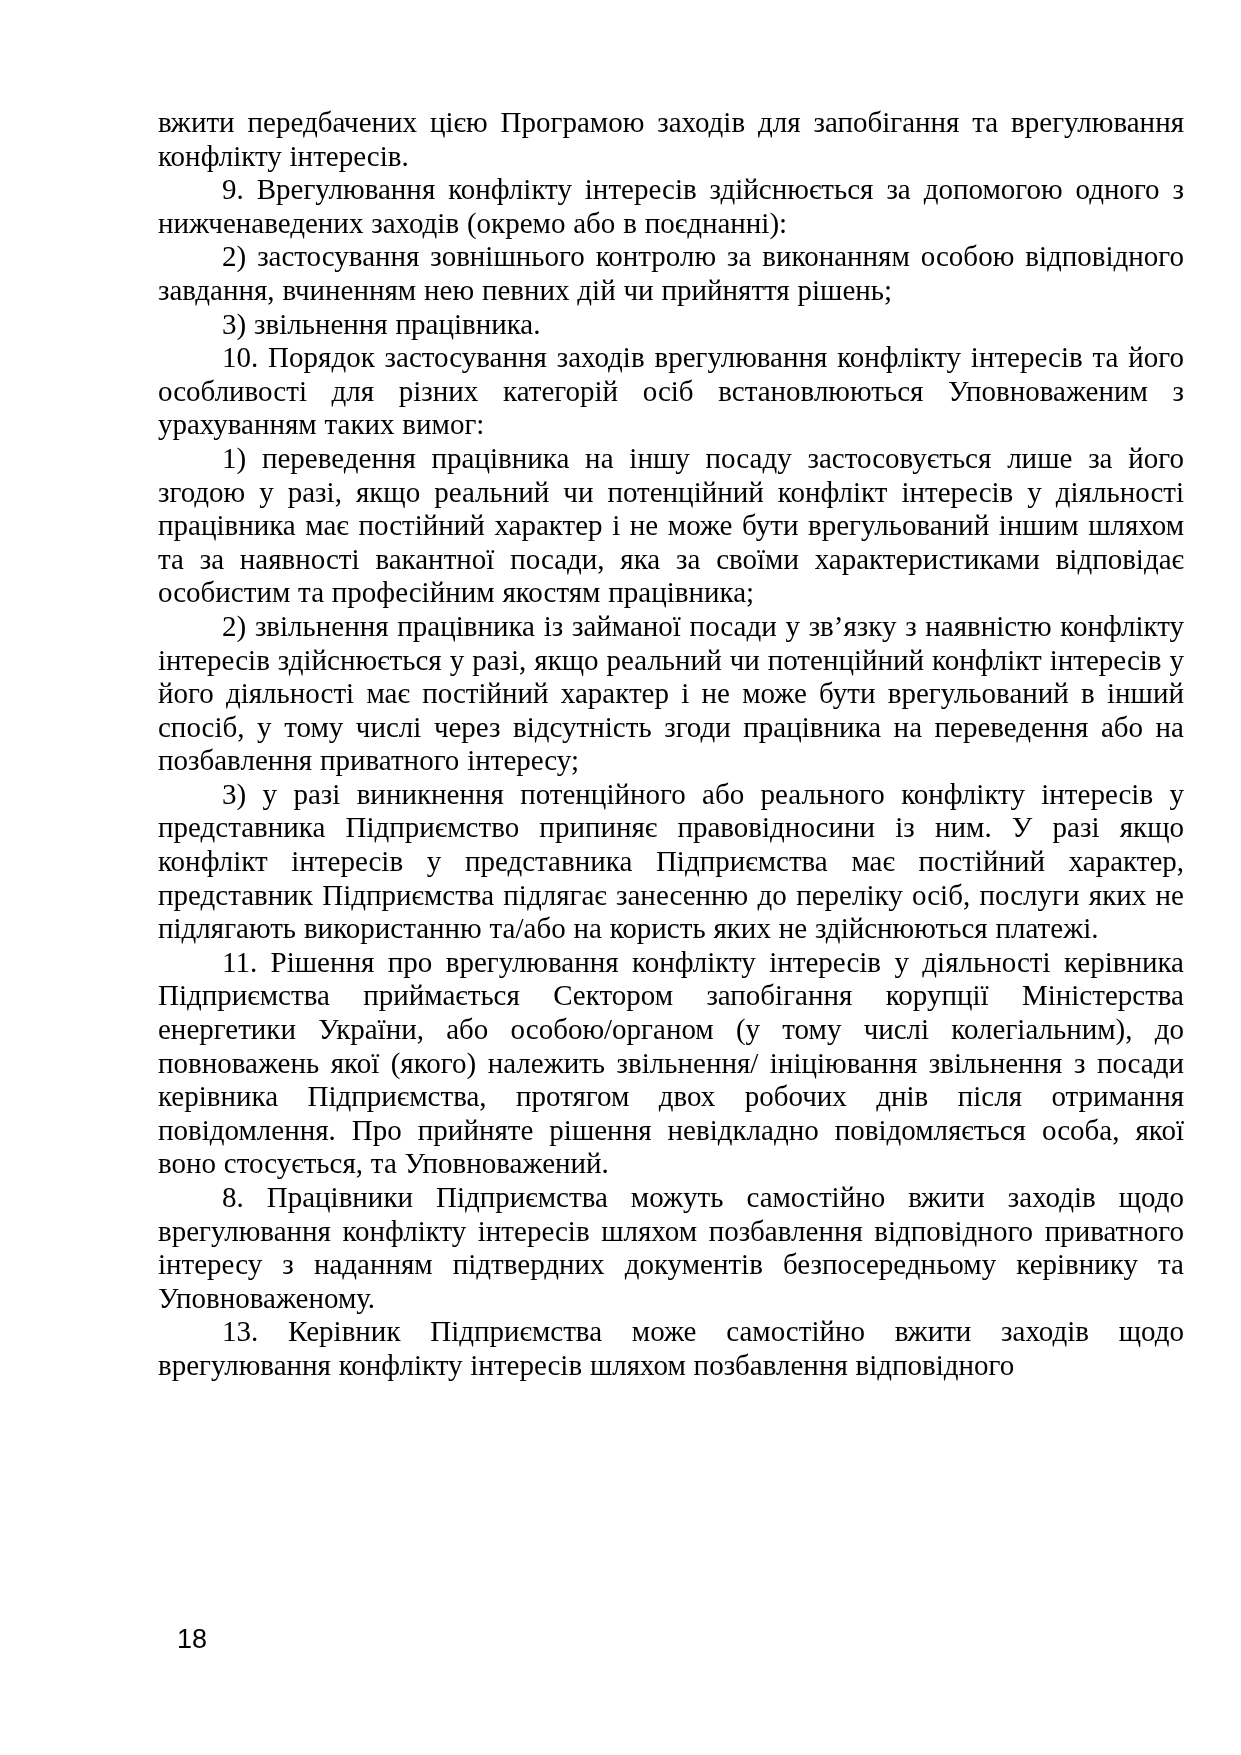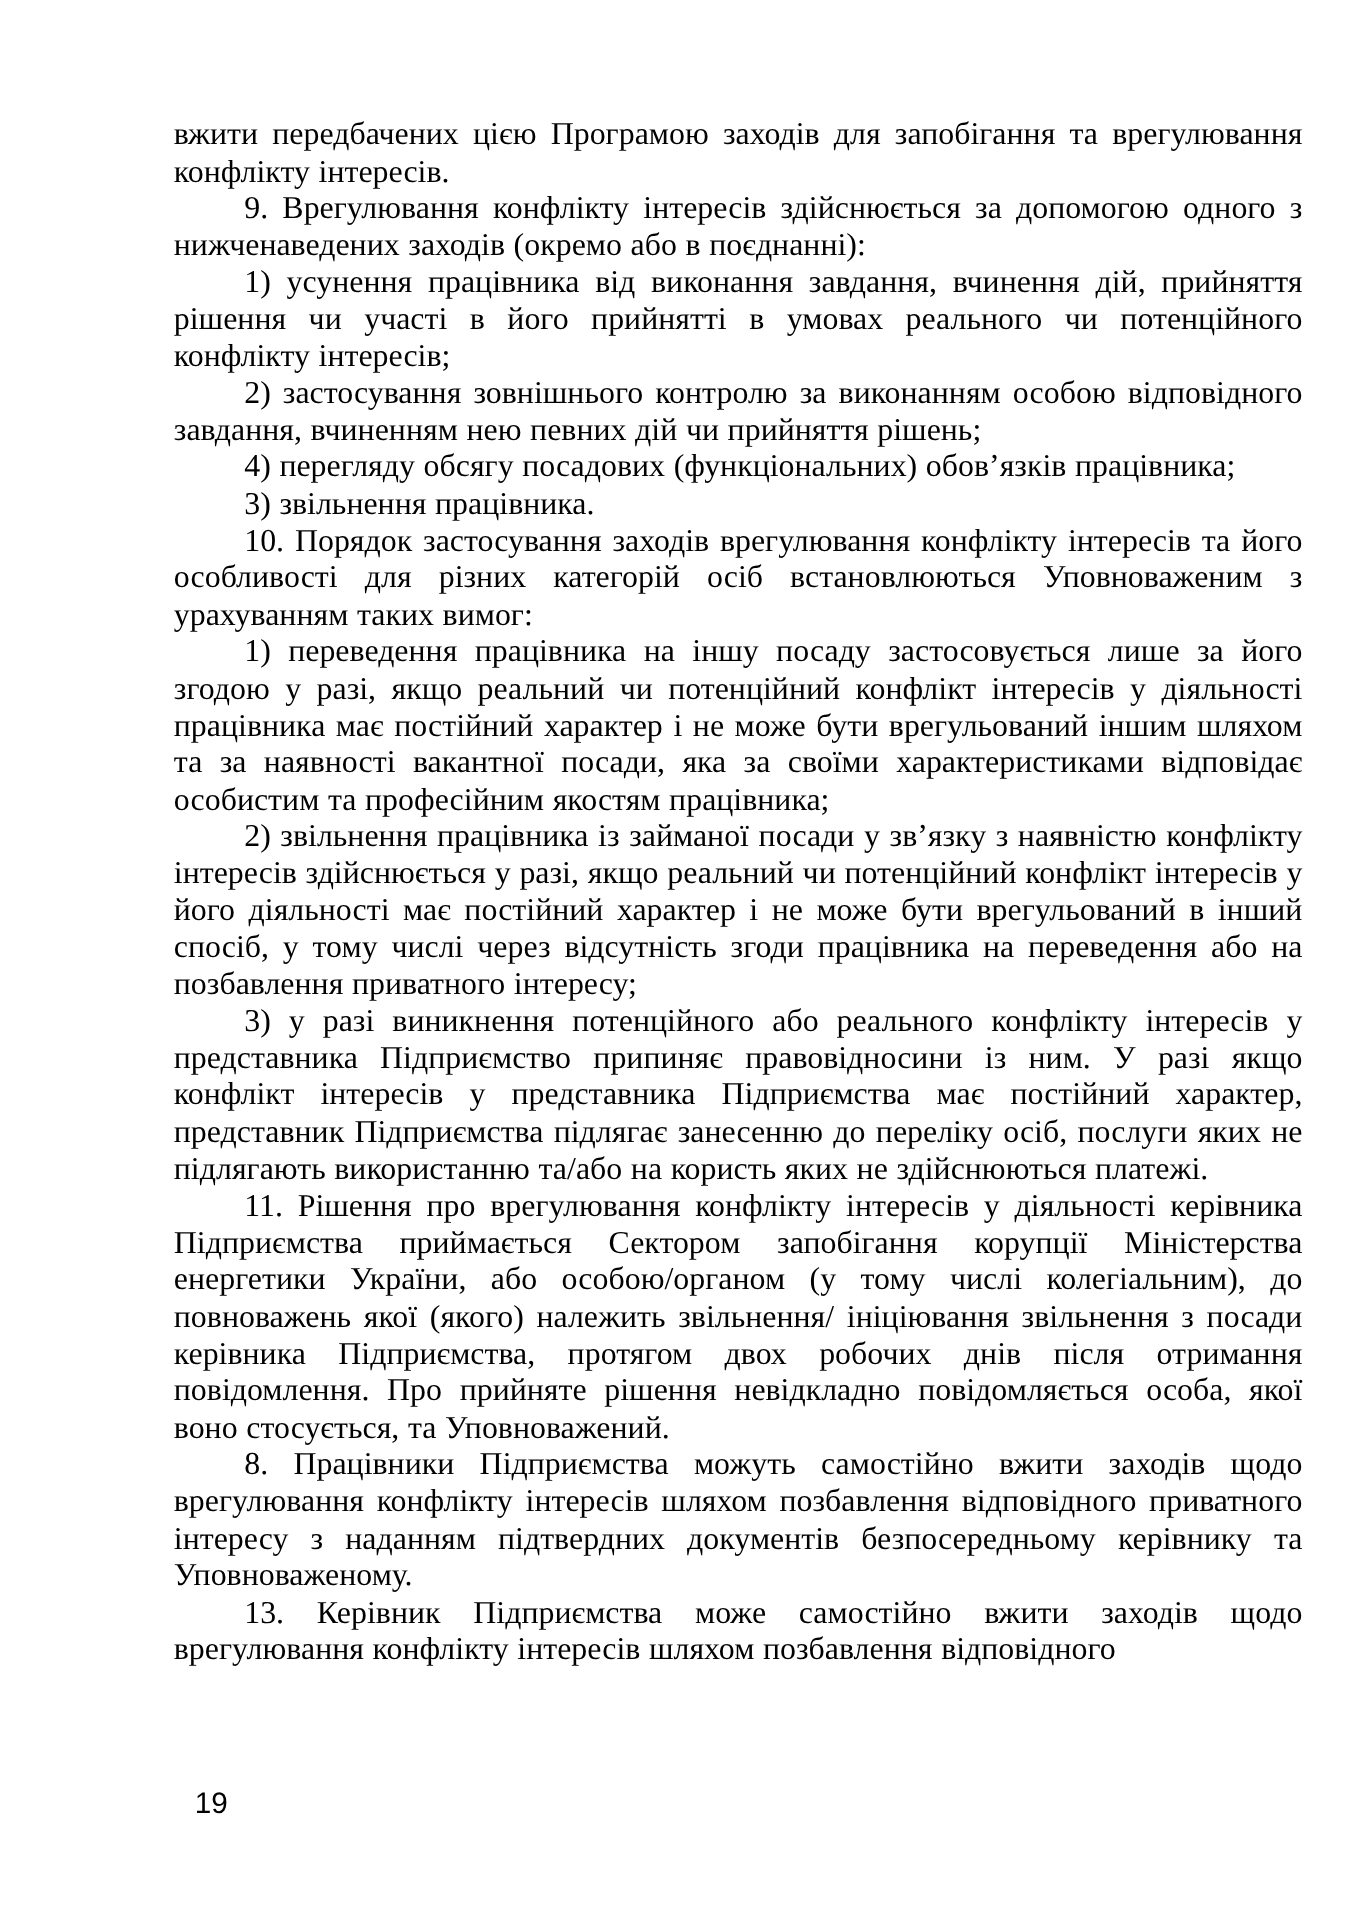--- a/index.html
+++ b/index.html
@@ -45,26 +45,24 @@
     color: #000000;
   }
 </style>
 </head>
 <body>
 
 <div class="page">
   <div class="content">
     <p class="no-indent">вжити передбачених цією Програмою заходів для запобігання та врегулювання конфлікту інтересів.</p>
     <p>9. Врегулювання конфлікту інтересів здійснюється за допомогою одного з нижченаведених заходів (окремо або в поєднанні):</p>
-    <p>1) усунення працівника від виконання завдання, вчинення дій, прийняття рішення чи участі в його прийнятті в умовах реального чи потенційного конфлікту інтересів;</p>
     <p>2) застосування зовнішнього контролю за виконанням особою відповідного завдання, вчиненням нею певних дій чи прийняття рішень;</p>
-    <p>4) перегляду обсягу посадових (функціональних) обов’язків працівника;</p>
     <p>3) звільнення працівника.</p>
     <p>10. Порядок застосування заходів врегулювання конфлікту інтересів та його особливості для різних категорій осіб встановлюються Уповноваженим з урахуванням таких вимог:</p>
     <p>1) переведення працівника на іншу посаду застосовується лише за його згодою у разі, якщо реальний чи потенційний конфлікт інтересів у діяльності працівника має постійний характер і не може бути врегульований іншим шляхом та за наявності вакантної посади, яка за своїми характеристиками відповідає особистим та професійним якостям працівника;</p>
     <p>2) звільнення працівника із займаної посади у зв’язку з наявністю конфлікту інтересів здійснюється у разі, якщо реальний чи потенційний конфлікт інтересів у його діяльності має постійний характер і не може бути врегульований в інший спосіб, у тому числі через відсутність згоди працівника на переведення або на позбавлення приватного інтересу;</p>
     <p>3) у разі виникнення потенційного або реального конфлікту інтересів у представника Підприємство припиняє правовідносини із ним. У разі якщо конфлікт інтересів у представника Підприємства має постійний характер, представник Підприємства підлягає занесенню до переліку осіб, послуги яких не підлягають використанню та/або на користь яких не здійснюються платежі.</p>
     <p>11. Рішення про врегулювання конфлікту інтересів у діяльності керівника Підприємства приймається Сектором запобігання корупції Міністерства енергетики України, або особою/органом (у тому числі колегіальним), до повноважень якої (якого) належить звільнення/ ініціювання звільнення з посади керівника Підприємства, протягом двох робочих днів після отримання повідомлення. Про прийняте рішення невідкладно повідомляється особа, якої воно стосується, та Уповноважений.</p>
     <p>8. Працівники Підприємства можуть самостійно вжити заходів щодо врегулювання конфлікту інтересів шляхом позбавлення відповідного приватного інтересу з наданням підтвердних документів безпосередньому керівнику та Уповноваженому.</p>
     <p>13. Керівник Підприємства може самостійно вжити заходів щодо врегулювання конфлікту інтересів шляхом позбавлення відповідного</p>
   </div>
-  <div class="page-number">19</div>
+  <div class="page-number">18</div>
 </div>
 
 </body></html>

